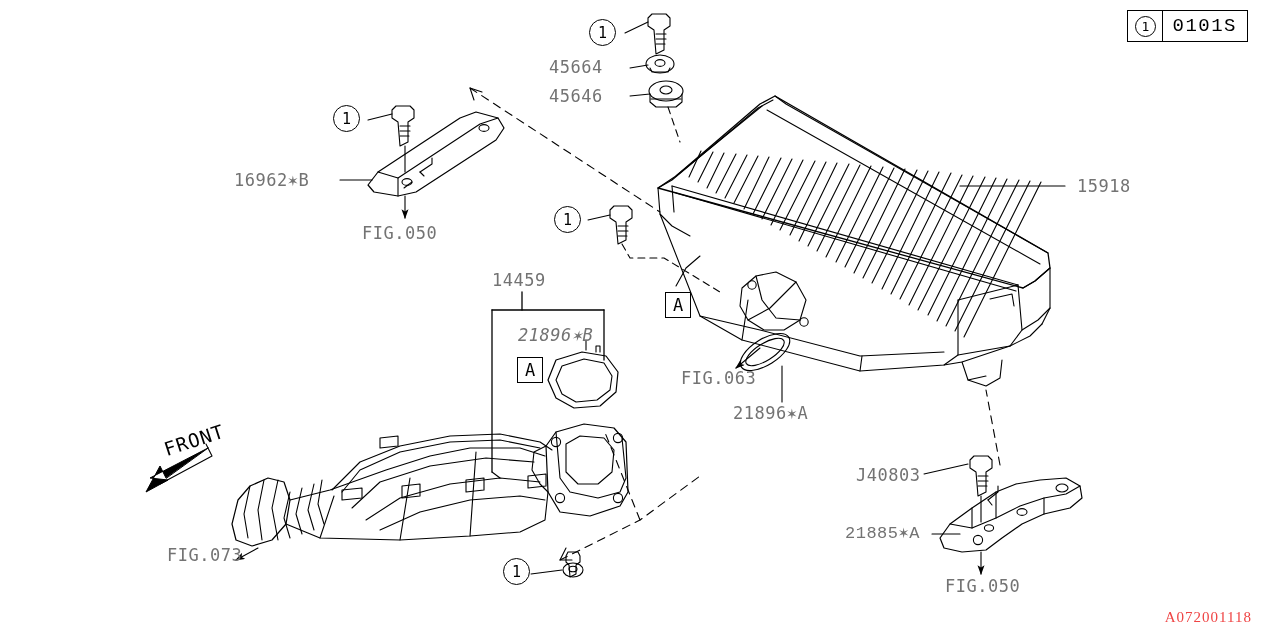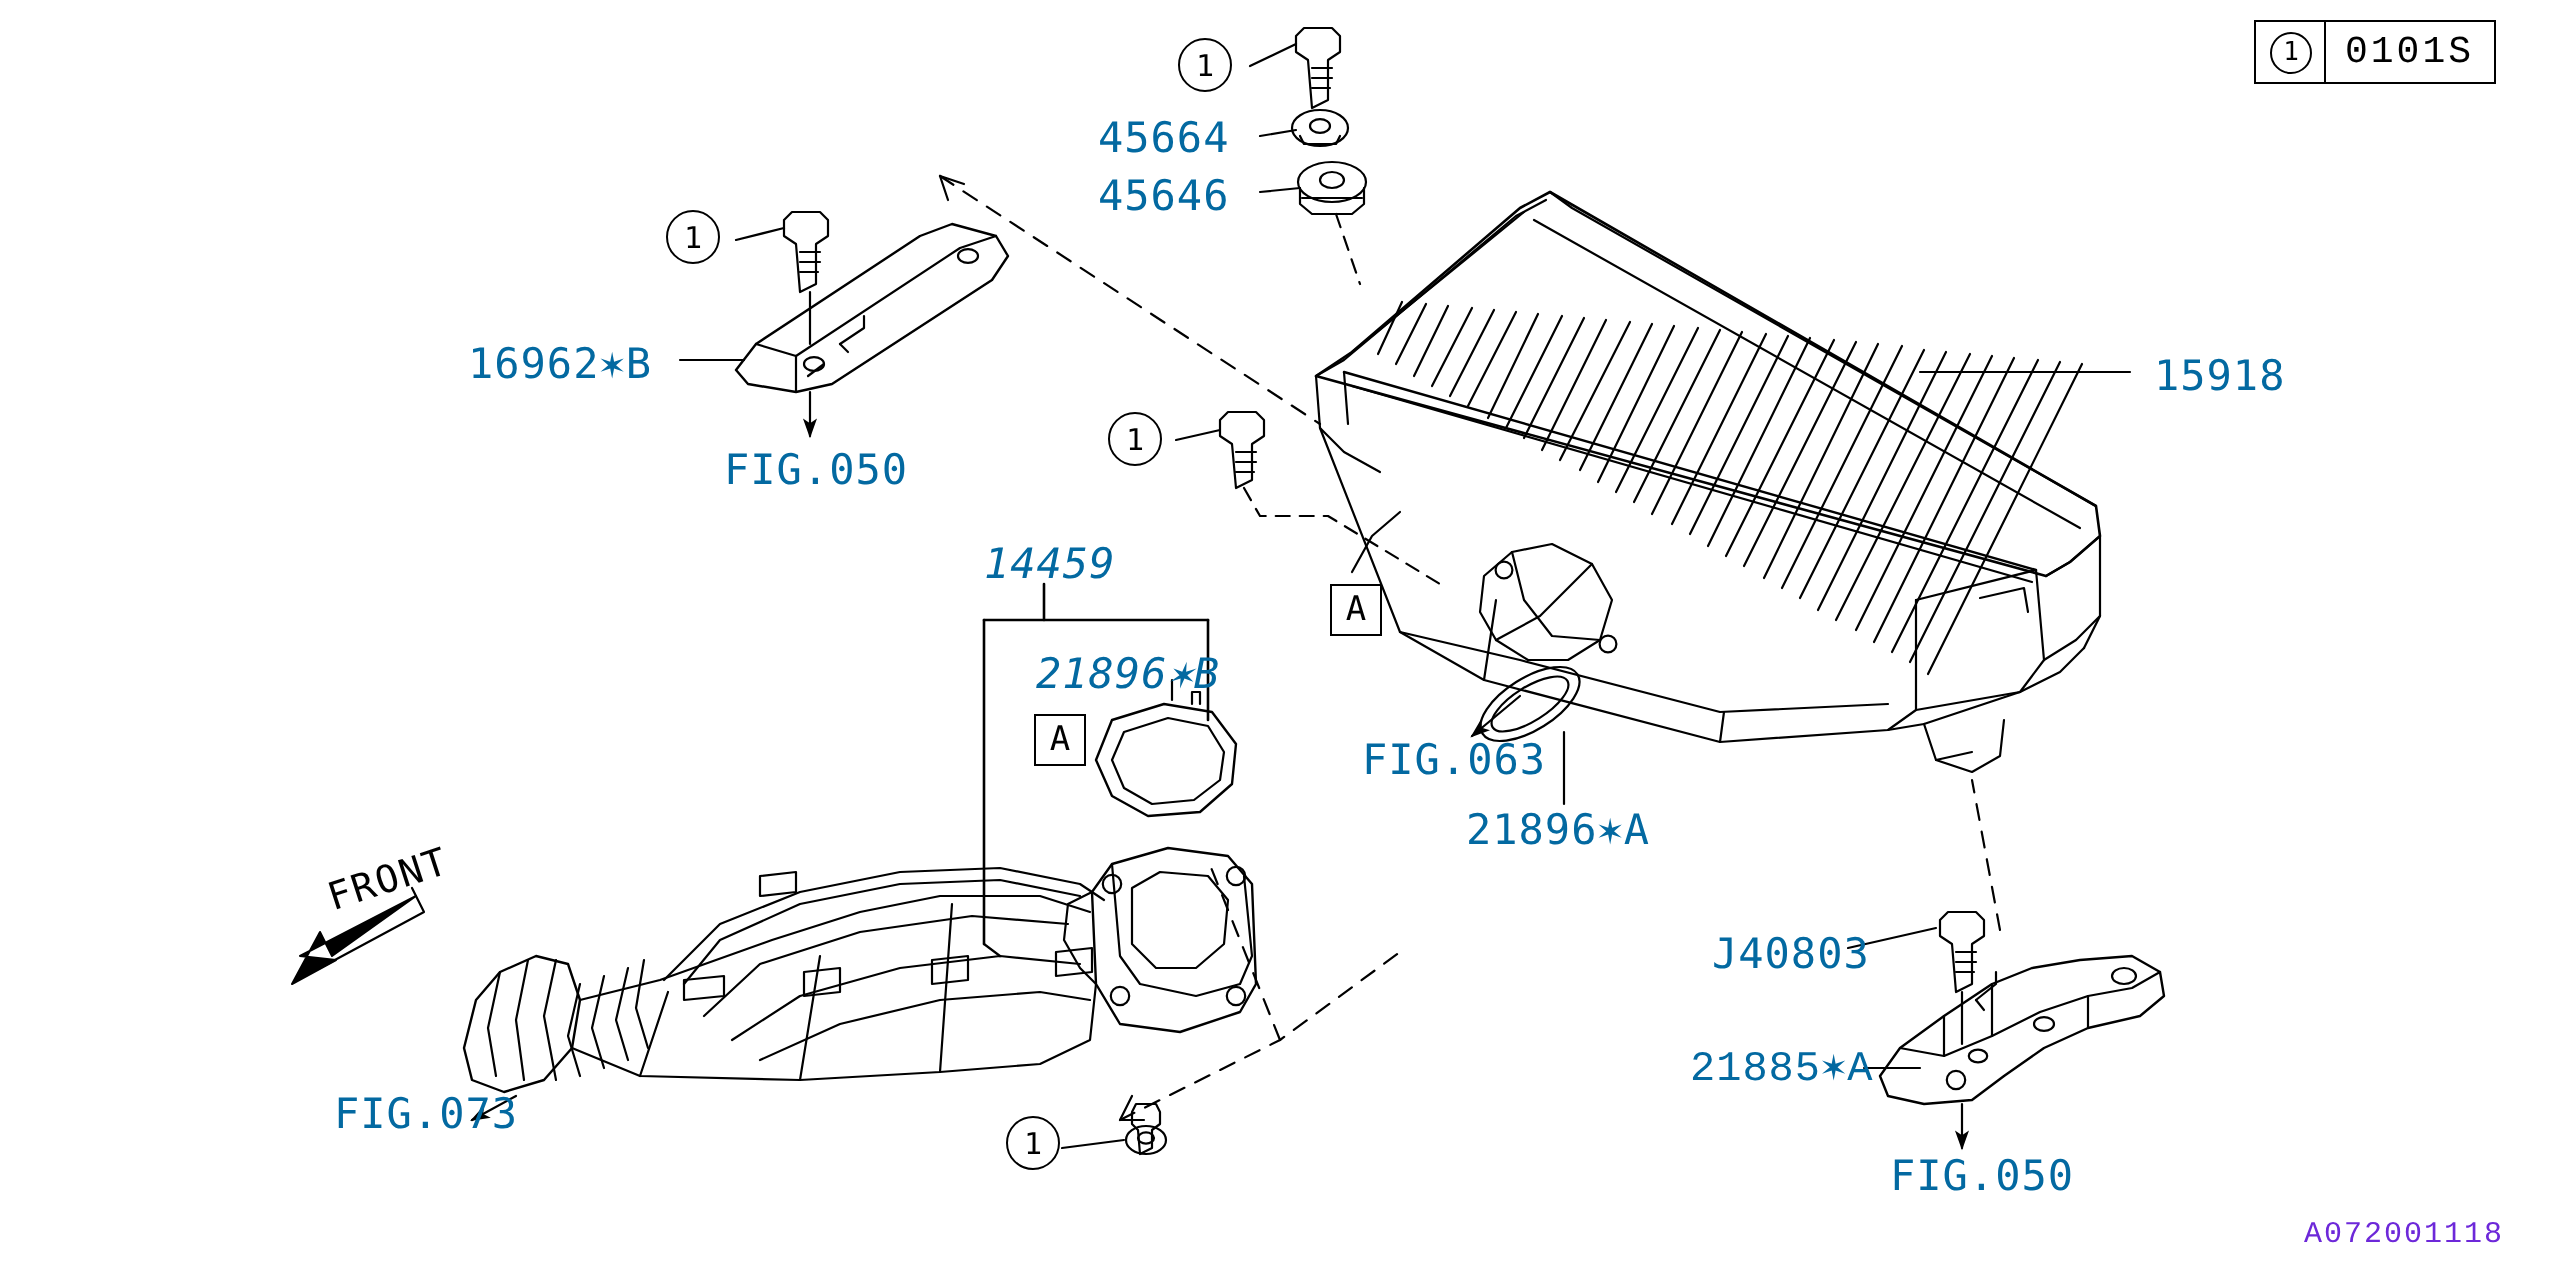--- a/index.html
+++ b/index.html
@@ -18,34 +18,34 @@
   #artwork {
     position: absolute;
     left: 0;
     top: 0;
     width: 1280px;
     height: 640px;
   }
   .lbl {
     position: absolute;
     font-family: "DejaVu Sans Mono", monospace;
-    font-size: 21px;
+    font-size: 17px;
     letter-spacing: 0.5px;
-    color: #0369a1;
+    color: #737373;
     white-space: nowrap;
     line-height: 1;
   }
   .drawing-no {
     position: absolute;
     right: 28px;
     bottom: 14px;
-    font-family: Liberation Mono, monospace;
+    font-family: Liberation Serif, serif;
     font-size: 15px;
     letter-spacing: 1px;
-    color: #6d28d9;
+    color: #ef4444;
   }
   .codebox {
     position: absolute;
     right: 32px;
     top: 10px;
     height: 30px;
     border: 1.6px solid #000;
     display: flex;
     align-items: stretch;
     background: #fff;
@@ -365,21 +365,21 @@
   <div class="balloon" style="left:503px; top:558px;">1</div>
 
   <div class="refbox" style="left:665px; top:292px;">A</div>
   <div class="refbox" style="left:517px; top:357px;">A</div>
 
   <div class="lbl" style="left:234px; top:172px;">16962✶B</div>
   <div class="lbl" style="left:362px; top:225px;">FIG.050</div>
   <div class="lbl" style="left:549px; top:59px;">45664</div>
   <div class="lbl" style="left:549px; top:88px;">45646</div>
   <div class="lbl" style="left:1077px; top:178px;">15918</div>
-  <div class="lbl" style="left:492px; top:272px;font-style:italic;">14459</div>
+  <div class="lbl" style="left:492px; top:272px;">14459</div>
   <div class="lbl" style="left:518px; top:327px;font-style:italic;">21896✶B</div>
   <div class="lbl" style="left:681px; top:370px;text-align:center;">FIG.063</div>
   <div class="lbl" style="left:733px; top:405px;">21896✶A</div>
   <div class="lbl" style="left:856px; top:467px;">J40803</div>
   <div class="lbl" style="left:845px; top:525px;font-family:Liberation Mono, monospace;">21885✶A</div>
   <div class="lbl" style="left:945px; top:578px;">FIG.050</div>
   <div class="lbl" style="left:167px; top:547px;">FIG.073</div>
 
   <div class="frontlbl" style="left:168px; top:438px;">FRONT</div>
 

